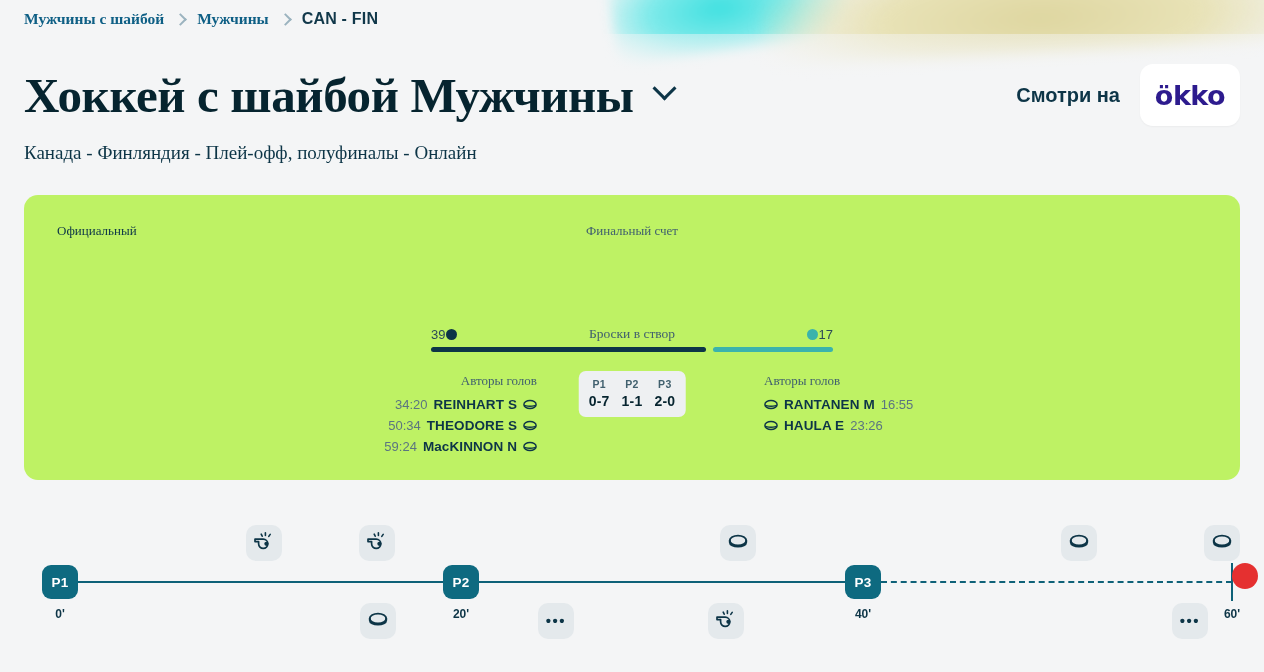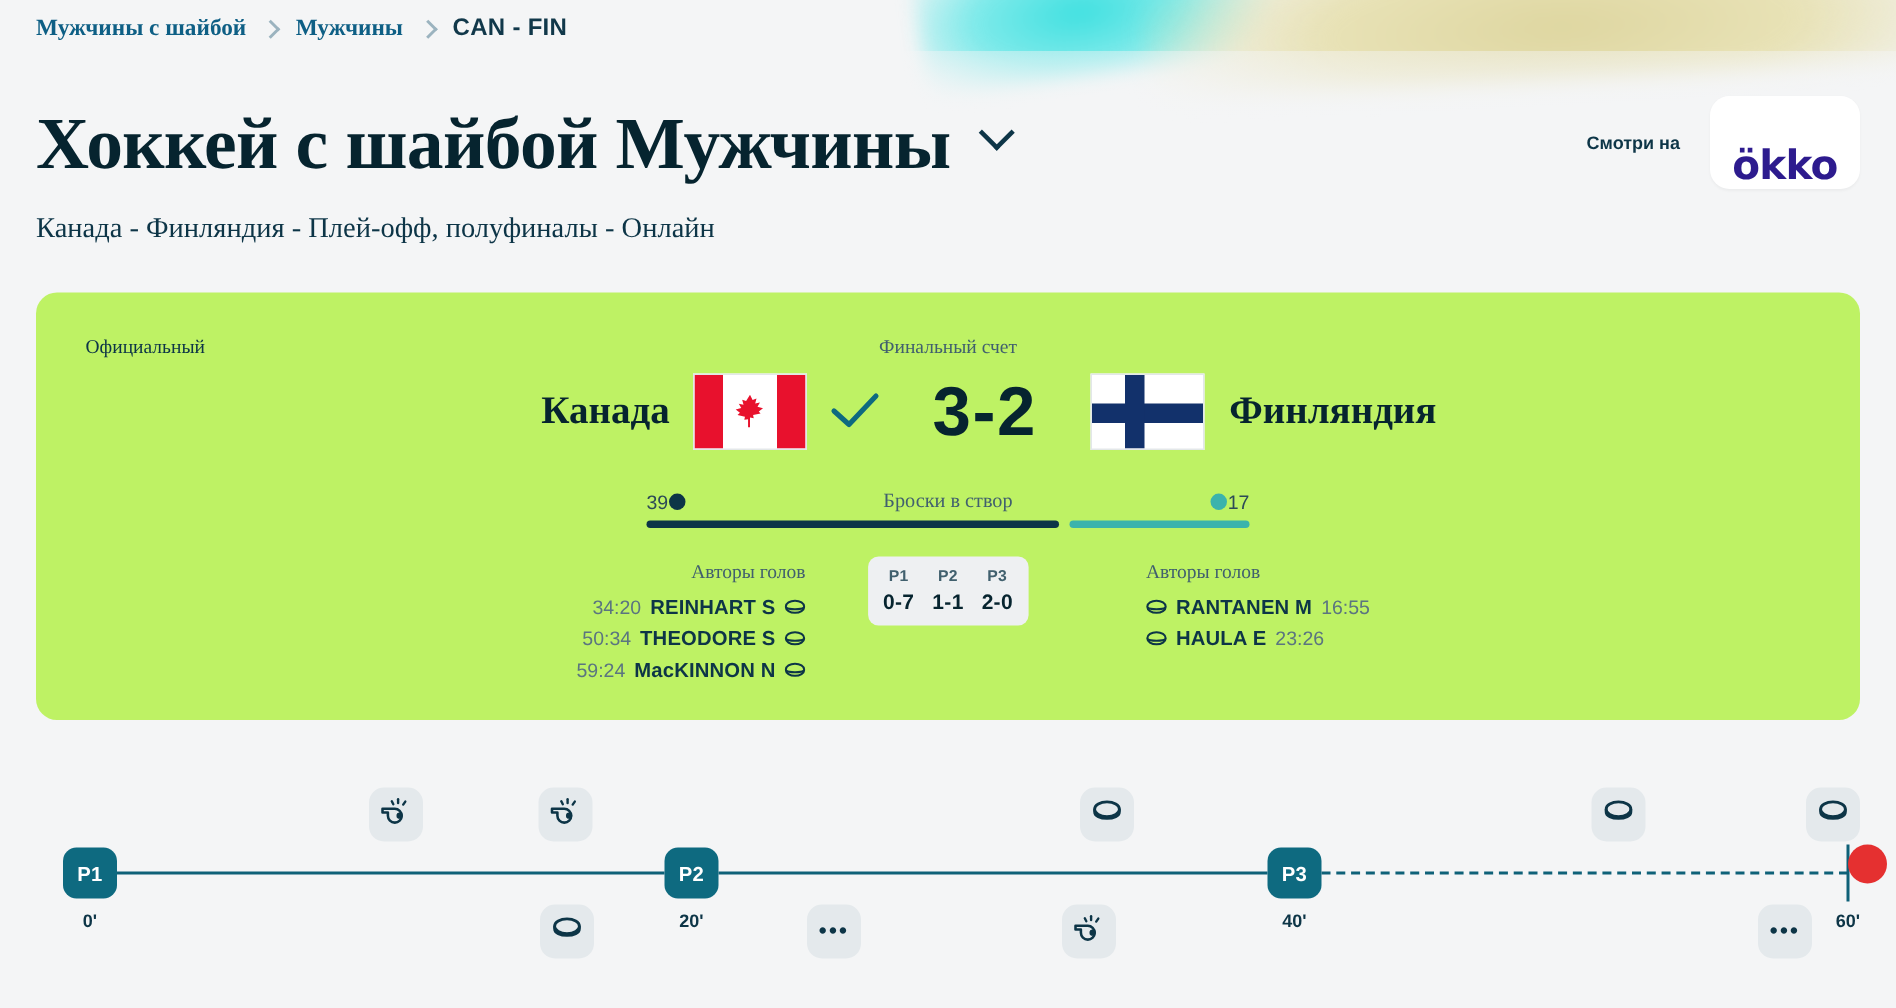--- a/index.html
+++ b/index.html
@@ -83,26 +83,26 @@
     margin: 0;
   }
   .title-chev {
     width: 17px; height: 17px;
     border-right: 3px solid #0d3547;
     border-bottom: 3px solid #0d3547;
     transform: rotate(45deg) translate(-5px,-5px);
     cursor: pointer;
   }
   .watch-on { display: flex; align-items: center; gap: 20px; }
-  .watch-label { font-size: 12px; font-weight: 700; color: #0d3547; }
+  .watch-label { font-size: 20px; font-weight: 700; color: #0d3547; }
   .okko-badge {
     width: 100px; height: 62px;
     background: #fff;
     border-radius: 13px;
-    display: flex; align-items: flex-end; justify-content: center;
+    display: flex; align-items: center; justify-content: center;
     cursor: pointer;
     box-shadow: 0 1px 2px rgba(0,0,0,.04);
   }
   .okko-logo {
     font-family: "DejaVu Sans", sans-serif;
     font-size: 27px;
     font-weight: 700;
     color: #2d1b8e;
     letter-spacing: -0.5px;
     position: relative;
@@ -324,46 +324,20 @@
     </div>
   </div>
 
   <div class="subtitle">Канада - Финляндия - Плей-офф, полуфиналы - Онлайн</div>
 
   <div class="scorecard">
 
     <div class="official">Официальный</div>
     <div class="final-label">Финальный счет</div>
 
-    <div class="score-row">
-      <div class="team-name left">Канада</div>
-
-      <div class="flag">
-        <div class="flag-ca-bar l"></div>
-        <div class="flag-ca-bar r"></div>
-        <svg class="maple" width="26" height="26" viewBox="0 0 24 24">
-          <path fill="#e8112d" d="M12 2l1.6 3.2 2.4-.9-.8 3.1 2.9-.6-1.5 2.6 3.4.9-2.6 2 1.1 1.2-4.6 1 .4 1.9-2.3-.4V22h-1.2v-5l-2.3.4.4-1.9-4.6-1L5.8 13l-2.6-2 3.4-.9L5.1 7.5l2.9.6-.8-3.1 2.4.9z"></path>
-        </svg>
-      </div>
-
-      <svg class="check" width="34" height="30" viewBox="0 0 34 30">
-        <path d="M3 15 L13 24 L31 5" fill="none" stroke="#0e6a80" stroke-width="3.4" stroke-linecap="round" stroke-linejoin="round"></path>
-      </svg>
-
-      <div class="score-num">
-        <span>3</span><span>-</span><span>2</span>
-      </div>
-
-      <div class="flag">
-        <div class="flag-fi-h"></div>
-        <div class="flag-fi-v"></div>
-      </div>
-
-      <div class="team-name right">Финляндия</div>
-    </div>
 
     <div class="shots">
       <div class="shots-top">
         <div class="shots-side">
           <span class="shots-val">39</span>
           <span class="dot" id="dotHome" style="background: rgb(13, 53, 71);"></span>
         </div>
         <span>Броски в створ</span>
         <div class="shots-side">
           <span class="dot" id="dotAway" style="background: rgb(59, 179, 172);"></span>

